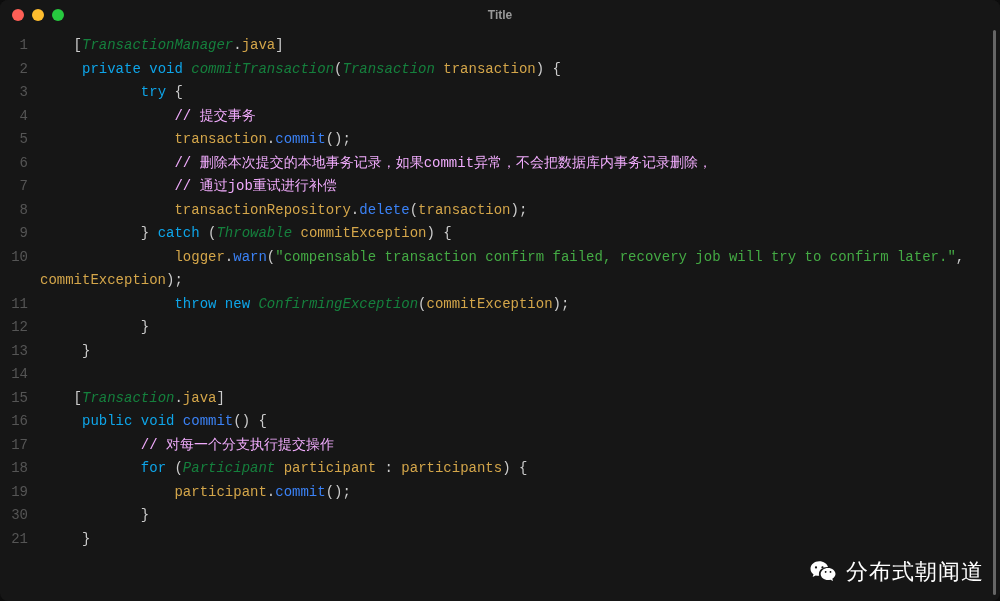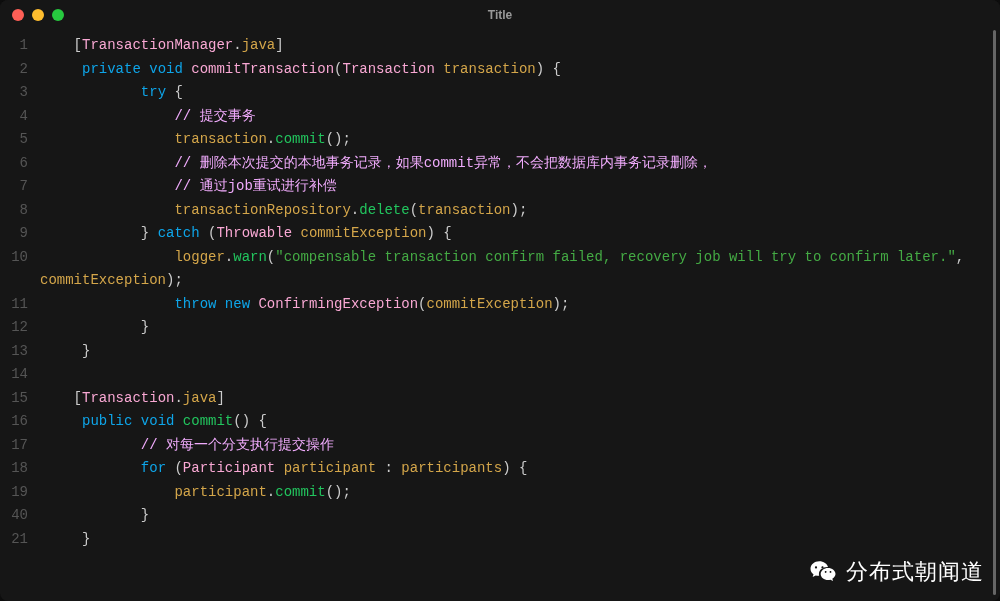--- a/index.html
+++ b/index.html
@@ -70,22 +70,22 @@
       flex: 1;
       white-space: pre;
       position: relative;
     }
     .ln { height: 23.5px; }
     .code-line { height: 23.5px; }
     .code-line.wrap { height: auto; white-space: pre-wrap; }
     
     .c-pun { color: #ccc; }
     .c-kw { color: #0ea5e9; }
-    .c-type { color: #f9a8d4; }
-    .c-fn { color: #22c55e; }
+    .c-type { color: #15803d; font-style: italic; }
+    .c-fn { color: #3b82f6; }
     .c-com { color: #f0abfc; }
     .c-str { color: #44aa44; }
     .c-var { color: #d4a64a; }
     .watermark {
       position: absolute;
       right: 16px;
       bottom: 14px;
       display: flex;
       align-items: center;
       gap: 8px;
@@ -135,21 +135,21 @@
         <div class="ln" style="height: 47px;">10</div>
         <div class="ln">11</div>
         <div class="ln">12</div>
         <div class="ln">13</div>
         <div class="ln">14</div>
         <div class="ln">15</div>
         <div class="ln">16</div>
         <div class="ln">17</div>
         <div class="ln">18</div>
         <div class="ln">19</div>
-        <div class="ln">40</div>
+        <div class="ln">30</div>
         <div class="ln">21</div>
       </div>
     <div class="lines" id="lines"><div class="code-line"><span class="c-pun">    [</span><span class="c-type">TransactionManager</span><span class="c-pun">.</span><span class="c-var">java</span><span class="c-pun">]</span></div><div class="code-line"><span class="c-pun">     </span><span class="c-kw">private</span><span class="c-pun"> </span><span class="c-kw">void</span><span class="c-pun"> </span><span class="c-type">commitTransaction</span><span class="c-pun">(</span><span class="c-type">Transaction</span><span class="c-pun"> </span><span class="c-var">transaction</span><span class="c-pun">) {</span></div><div class="code-line"><span class="c-pun">            </span><span class="c-kw">try</span><span class="c-pun"> {</span></div><div class="code-line"><span class="c-pun">                </span><span class="c-com">// 提交事务</span></div><div class="code-line"><span class="c-pun">                </span><span class="c-var">transaction</span><span class="c-pun">.</span><span class="c-fn">commit</span><span class="c-pun">();</span></div><div class="code-line"><span class="c-pun">                </span><span class="c-com">// 删除本次提交的本地事务记录，如果commit异常，不会把数据库内事务记录删除，</span></div><div class="code-line"><span class="c-pun">                </span><span class="c-com">// 通过job重试进行补偿</span></div><div class="code-line"><span class="c-pun">                </span><span class="c-var">transactionRepository</span><span class="c-pun">.</span><span class="c-fn">delete</span><span class="c-pun">(</span><span class="c-var">transaction</span><span class="c-pun">);</span></div><div class="code-line"><span class="c-pun">            } </span><span class="c-kw">catch</span><span class="c-pun"> (</span><span class="c-type">Throwable</span><span class="c-pun"> </span><span class="c-var">commitException</span><span class="c-pun">) {</span></div><div class="code-line wrap"><span class="c-pun">                </span><span class="c-var">logger</span><span class="c-pun">.</span><span class="c-fn">warn</span><span class="c-pun">(</span><span class="c-str">"compensable transaction confirm failed, recovery job will try to confirm later."</span><span class="c-pun">, </span><br><span class="c-var">commitException</span><span class="c-pun">);</span></div><div class="code-line"><span class="c-pun">                </span><span class="c-kw">throw</span><span class="c-pun"> </span><span class="c-kw">new</span><span class="c-pun"> </span><span class="c-type">ConfirmingException</span><span class="c-pun">(</span><span class="c-var">commitException</span><span class="c-pun">);</span></div><div class="code-line"><span class="c-pun">            }</span></div><div class="code-line"><span class="c-pun">     }</span></div><div class="code-line"><span class="c-pun"> </span></div><div class="code-line"><span class="c-pun">    [</span><span class="c-type">Transaction</span><span class="c-pun">.</span><span class="c-var">java</span><span class="c-pun">]</span></div><div class="code-line"><span class="c-pun">     </span><span class="c-kw">public</span><span class="c-pun"> </span><span class="c-kw">void</span><span class="c-pun"> </span><span class="c-fn">commit</span><span class="c-pun">() {</span></div><div class="code-line"><span class="c-pun">            </span><span class="c-com">// 对每一个分支执行提交操作</span></div><div class="code-line"><span class="c-pun">            </span><span class="c-kw">for</span><span class="c-pun"> (</span><span class="c-type">Participant</span><span class="c-pun"> </span><span class="c-var">participant</span><span class="c-pun"> : </span><span class="c-var">participants</span><span class="c-pun">) {</span></div><div class="code-line"><span class="c-pun">                </span><span class="c-var">participant</span><span class="c-pun">.</span><span class="c-fn">commit</span><span class="c-pun">();</span></div><div class="code-line"><span class="c-pun">            }</span></div><div class="code-line"><span class="c-pun">     }</span></div></div>
   </div>
 
   <div class="scrollbar"></div>
 
   <div class="watermark">
     <svg class="wechat-icon" viewBox="0 0 36 36" fill="#fff">
       <path d="M13.5 5C7.7 5 3 9 3 14c0 2.7 1.4 5.1 3.6 6.7l-1 3.3 3.7-1.9c1 .3 2.1.5 3.2.5.3 0 .6 0 .9 0-.2-.7-.3-1.5-.3-2.2 0-4.6 4.4-8.3 9.9-8.3.4 0 .7 0 1.1.1C23.1 7.9 18.7 5 13.5 5zm-3.9 6.2c.7 0 1.3.6 1.3 1.3s-.6 1.3-1.3 1.3-1.3-.6-1.3-1.3.6-1.3 1.3-1.3zm7.8 0c.7 0 1.3.6 1.3 1.3s-.6 1.3-1.3 1.3-1.3-.6-1.3-1.3.6-1.3 1.3-1.3z"></path>

